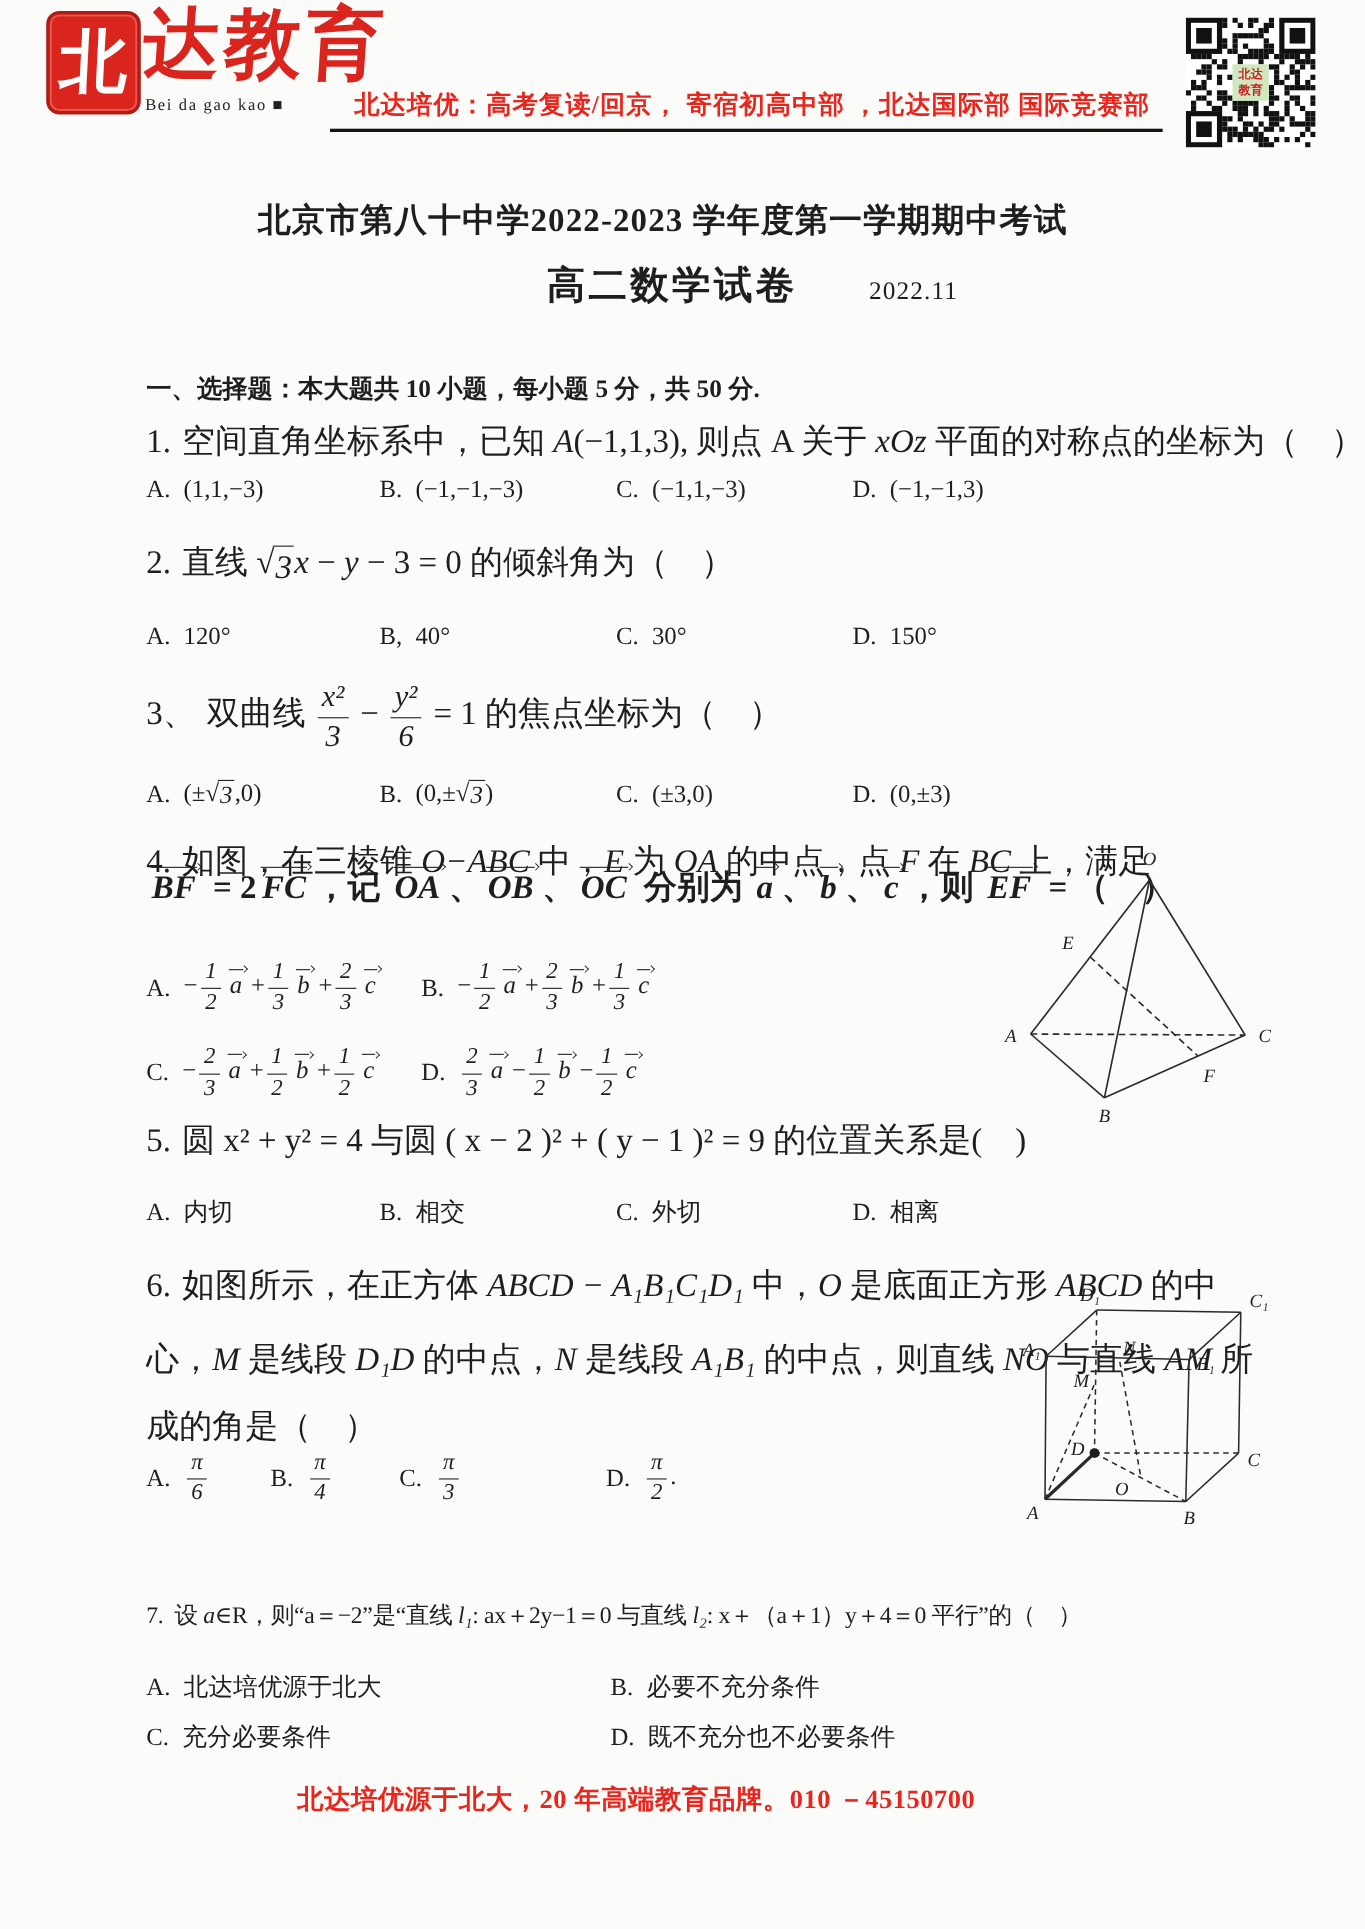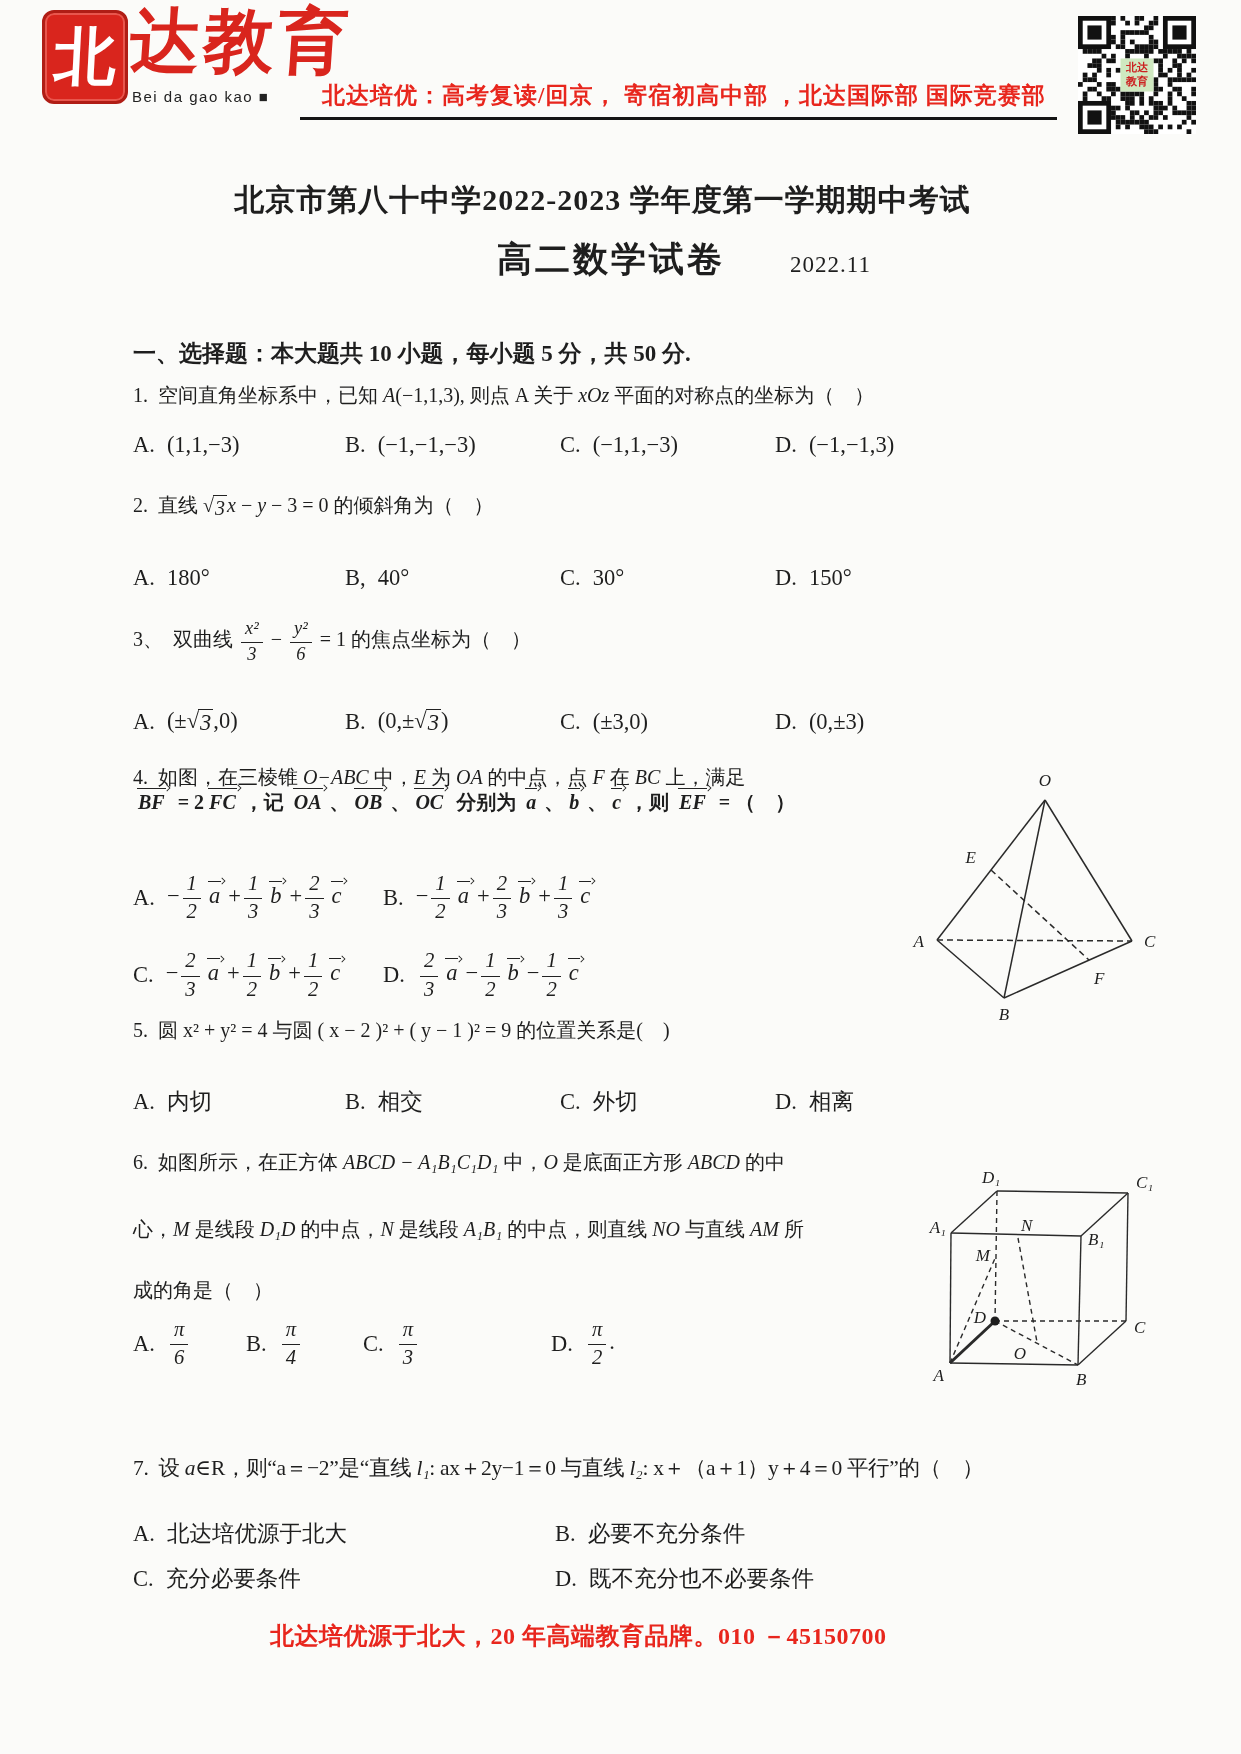--- a/index.html
+++ b/index.html
@@ -16,32 +16,32 @@
     left:42px;top:10px;width:80px;height:88px;
     background:#d9251d;border:3px solid #b01d15;border-radius:12px;
     display:flex;align-items:center;justify-content:center;
     box-shadow:inset 0 0 0 2px #e8564d;
   }
   .seal-char{color:#fff;font-size:62px;font-weight:700;line-height:1;transform:skewX(-3deg);}
   .brand{
     left:130px;top:-4px;font-size:70px;font-weight:900;color:#d9251d;
     letter-spacing:4px;line-height:1.3;transform:skewX(-4deg);
   }
-  .brand-sub{left:132px;top:88px;font-size:15px;color:#222;letter-spacing:1.5px;font-family:Liberation Sans, sans-serif;}
+  .brand-sub{left:132px;top:88px;font-size:15px;color:#222;letter-spacing:1.5px;font-family:Liberation Serif, serif;}
   .slogan{left:322px;top:80px;font-size:23px;font-weight:700;color:#e8261d;letter-spacing:1px;white-space:nowrap;}
   .hline{left:300px;top:117px;width:757px;height:2.5px;background:#151515;}
   .qr{left:1078px;top:16px;width:118px;height:118px;text-decoration:underline;}
   
   .title1{left:0;top:180px;width:1241px;text-align:center;font-size:30px;font-weight:700;
           letter-spacing:1px;transform:translateX(-18px);white-space:nowrap;}
   .title2{left:497px;top:236px;font-size:35px;font-weight:700;letter-spacing:3px;white-space:nowrap;}
   .date{left:790px;top:252px;font-size:23px;letter-spacing:1px;}
   .section{left:133px;top:338px;font-size:23px;font-weight:600;white-space:nowrap;}
   
-  .stem{font-size:20px;line-height:1.25;white-space:nowrap;}
+  .stem{font-size:30px;line-height:1.25;white-space:nowrap;}
   .qnum{margin-right:10px;}
   .opt-row{display:grid;}
   .r-default{grid-template-columns:212px 215px 215px 1fr;width:1005px;}
   .r-q6{grid-template-columns:113px 117px 188px 1fr;width:700px;}
   .g-q4{grid-template-columns:250px 1fr;width:560px;row-gap:26px;}
   .g-q7{grid-template-columns:422px 1fr;width:880px;row-gap:14px;}
   .opt{display:flex;align-items:center;font-size:22.5px;white-space:nowrap;}
   .olabel{margin-right:12px;}
   
   .it{font-style:italic;}
@@ -313,21 +313,21 @@
 
 <div class="abs stem" style="left:133px;top:493px;">
   <span class="qnum">2.</span><span>直线 <span class="sqrt">
         <span class="rsign">√</span>
         <span class="rad">3</span>
       </span><span class="it">x</span> − <span class="it">y</span> − 3 = 0 的倾斜角为（　）</span>
 </div>
 <div class="abs opt-row r-default" style="left:133px;top:565px;">
   <div class="opt">
       <span class="olabel">A.</span>
-      <span>180°</span>
+      <span>120°</span>
     </div>
   <div class="opt">
       <span class="olabel">B,</span>
       <span>40°</span>
     </div>
   <div class="opt">
       <span class="olabel">C.</span>
       <span>30°</span>
     </div>
   <div class="opt">

